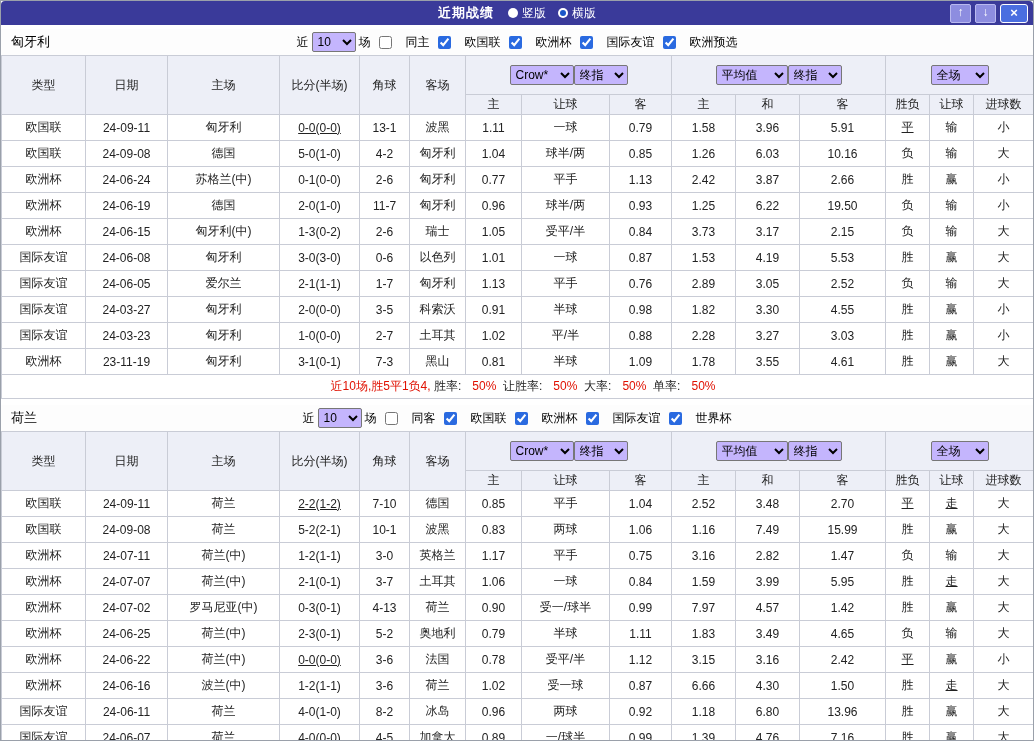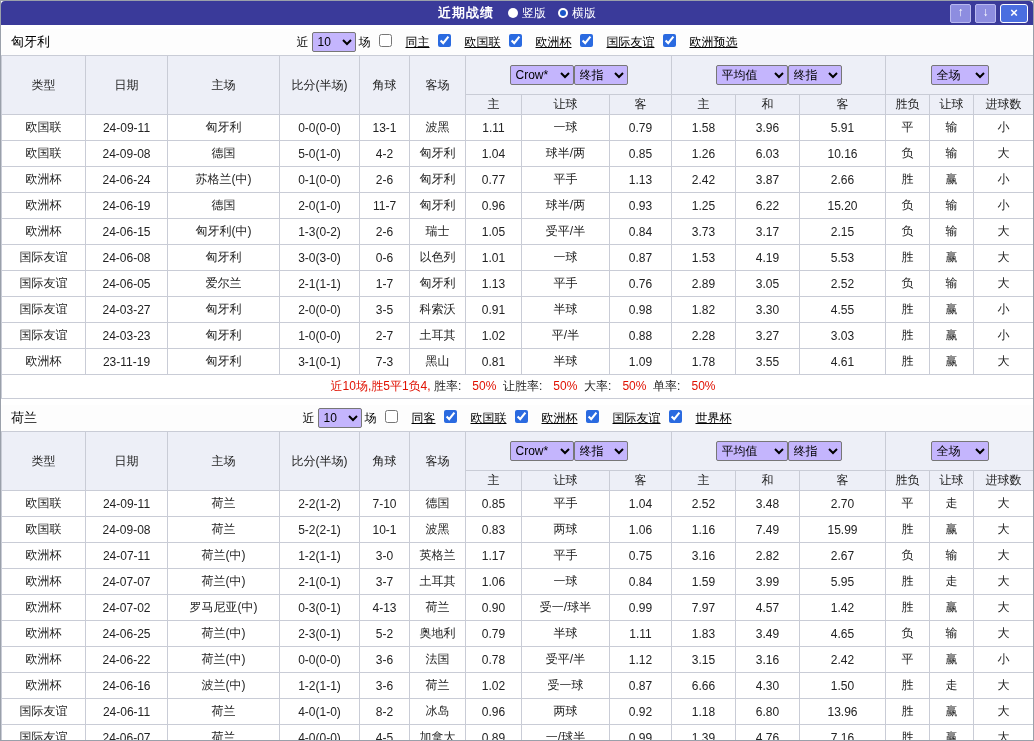--- a/index.html
+++ b/index.html
@@ -17,39 +17,39 @@
   .tb-buttons{position:absolute;right:5px;top:3px;display:flex;gap:4px;}
   .tb-btn{width:19px;height:17px;background:#8d8de0;border:1px solid #b9b9ef;color:#fff;font-size:12px;
           line-height:15px;text-align:center;border-radius:2px;cursor:pointer;font-weight:bold;user-select:none;}
   .tb-btn.close{background:#4a6ee0;border:1px solid #fff;width:26px;border-radius:3px;font-size:13px;}
   
   #sections .section{margin-top:4px;}
   #sections .section + .section{margin-top:6px;}
   .secbar{height:26px;position:relative;display:flex;align-items:center;background:#fdfdfd;}
   .sectitle{position:absolute;left:10px;font-size:13px;color:#000;}
   .filters{margin:0 auto;display:flex;align-items:center;gap:3px;font-size:12px;color:#000;}
-  .fchk{display:flex;gap:14px;margin-left:5px;cursor:pointer;text-decoration:underline;}
+  .fchk{display:flex;align-items:center;gap:14px;margin-left:5px;cursor:pointer;}
   input[type=checkbox]{width:13px;height:13px;accent-color:#2a6ae0;margin:0;}
   .sel{font-size:12px;height:20px;border:1px solid #777;background:#c4b5fd;border-radius:2px;padding:0 1px;}
   .w42{width:44px;} .w52{width:54px;} .w62{width:64px;} .w70{width:72px;} .w56{width:58px;}
   
   table.grid{border-collapse:collapse;table-layout:fixed;width:1032px;}
   .grid th,.grid td{border:1px solid #c9ccd6;text-align:center;padding:0;font-size:12px;color:#222;
                     overflow:hidden;white-space:nowrap;}
   .grid thead th{background:#edeff7;font-weight:normal;height:19px;}
   .grid th.thsel{padding:9px 0;}
   .grid td{height:25px;background:#fff;}
   .grid tfoot td{height:23px;background:#fff;}
   .summary span{white-space:pre;}
   
   .lg-o{background:var(--league-nations,#f0a132);color:#fff;}
   .lg-m{background:var(--league-euro,#8c0b0b);color:#fff;}
   .lg-b{background:var(--league-friendly,#3c5ed8);color:#fff;}
   .c-r{color:var(--win-red,#e01000);}
-  .c-g{color:var(--draw-green,#008f00);}
+  .c-g{color:var(--draw-green,#008f00);text-decoration:underline;}
   .c-b{color:var(--loss-blue,#1313cf);}
   .team{color:var(--team-green,#008800);}
   .sg-red{color:var(--win-red,#e01000);margin-left:11px;}
   .sg-black{color:#222;}
 </style>
 </head>
 <body>
 
 <div class="panel">
   <div class="titlebar">
@@ -202,21 +202,21 @@
               <td>24-06-19</td>
               <td>德国</td>
               <td class="c-b">2-0(1-0)</td>
               <td>11-7</td>
               <td class="team">匈牙利</td>
               <td>0.96</td>
               <td>球半/两</td>
               <td>0.93</td>
               <td>1.25</td>
               <td>6.22</td>
-              <td>15.20</td>
+              <td>19.50</td>
               <td class="c-b">负</td>
               <td class="c-b">输</td>
               <td class="c-b">小</td>
             </tr>
             <tr>
               <td class="lg-m">欧洲杯</td>
               <td>24-06-15</td>
               <td class="team">匈牙利(中)</td>
               <td class="c-b">1-3(0-2)</td>
               <td>2-6</td>
@@ -435,21 +435,21 @@
               <td>24-07-11</td>
               <td class="team">荷兰(中)</td>
               <td class="c-b">1-2(1-1)</td>
               <td>3-0</td>
               <td>英格兰</td>
               <td>1.17</td>
               <td>平手</td>
               <td>0.75</td>
               <td>3.16</td>
               <td>2.82</td>
-              <td>2.67</td>
+              <td>1.47</td>
               <td class="c-b">负</td>
               <td class="c-b">输</td>
               <td class="c-r">大</td>
             </tr>
             <tr>
               <td class="lg-m">欧洲杯</td>
               <td>24-07-07</td>
               <td class="team">荷兰(中)</td>
               <td class="c-r">2-1(0-1)</td>
               <td>3-7</td>

